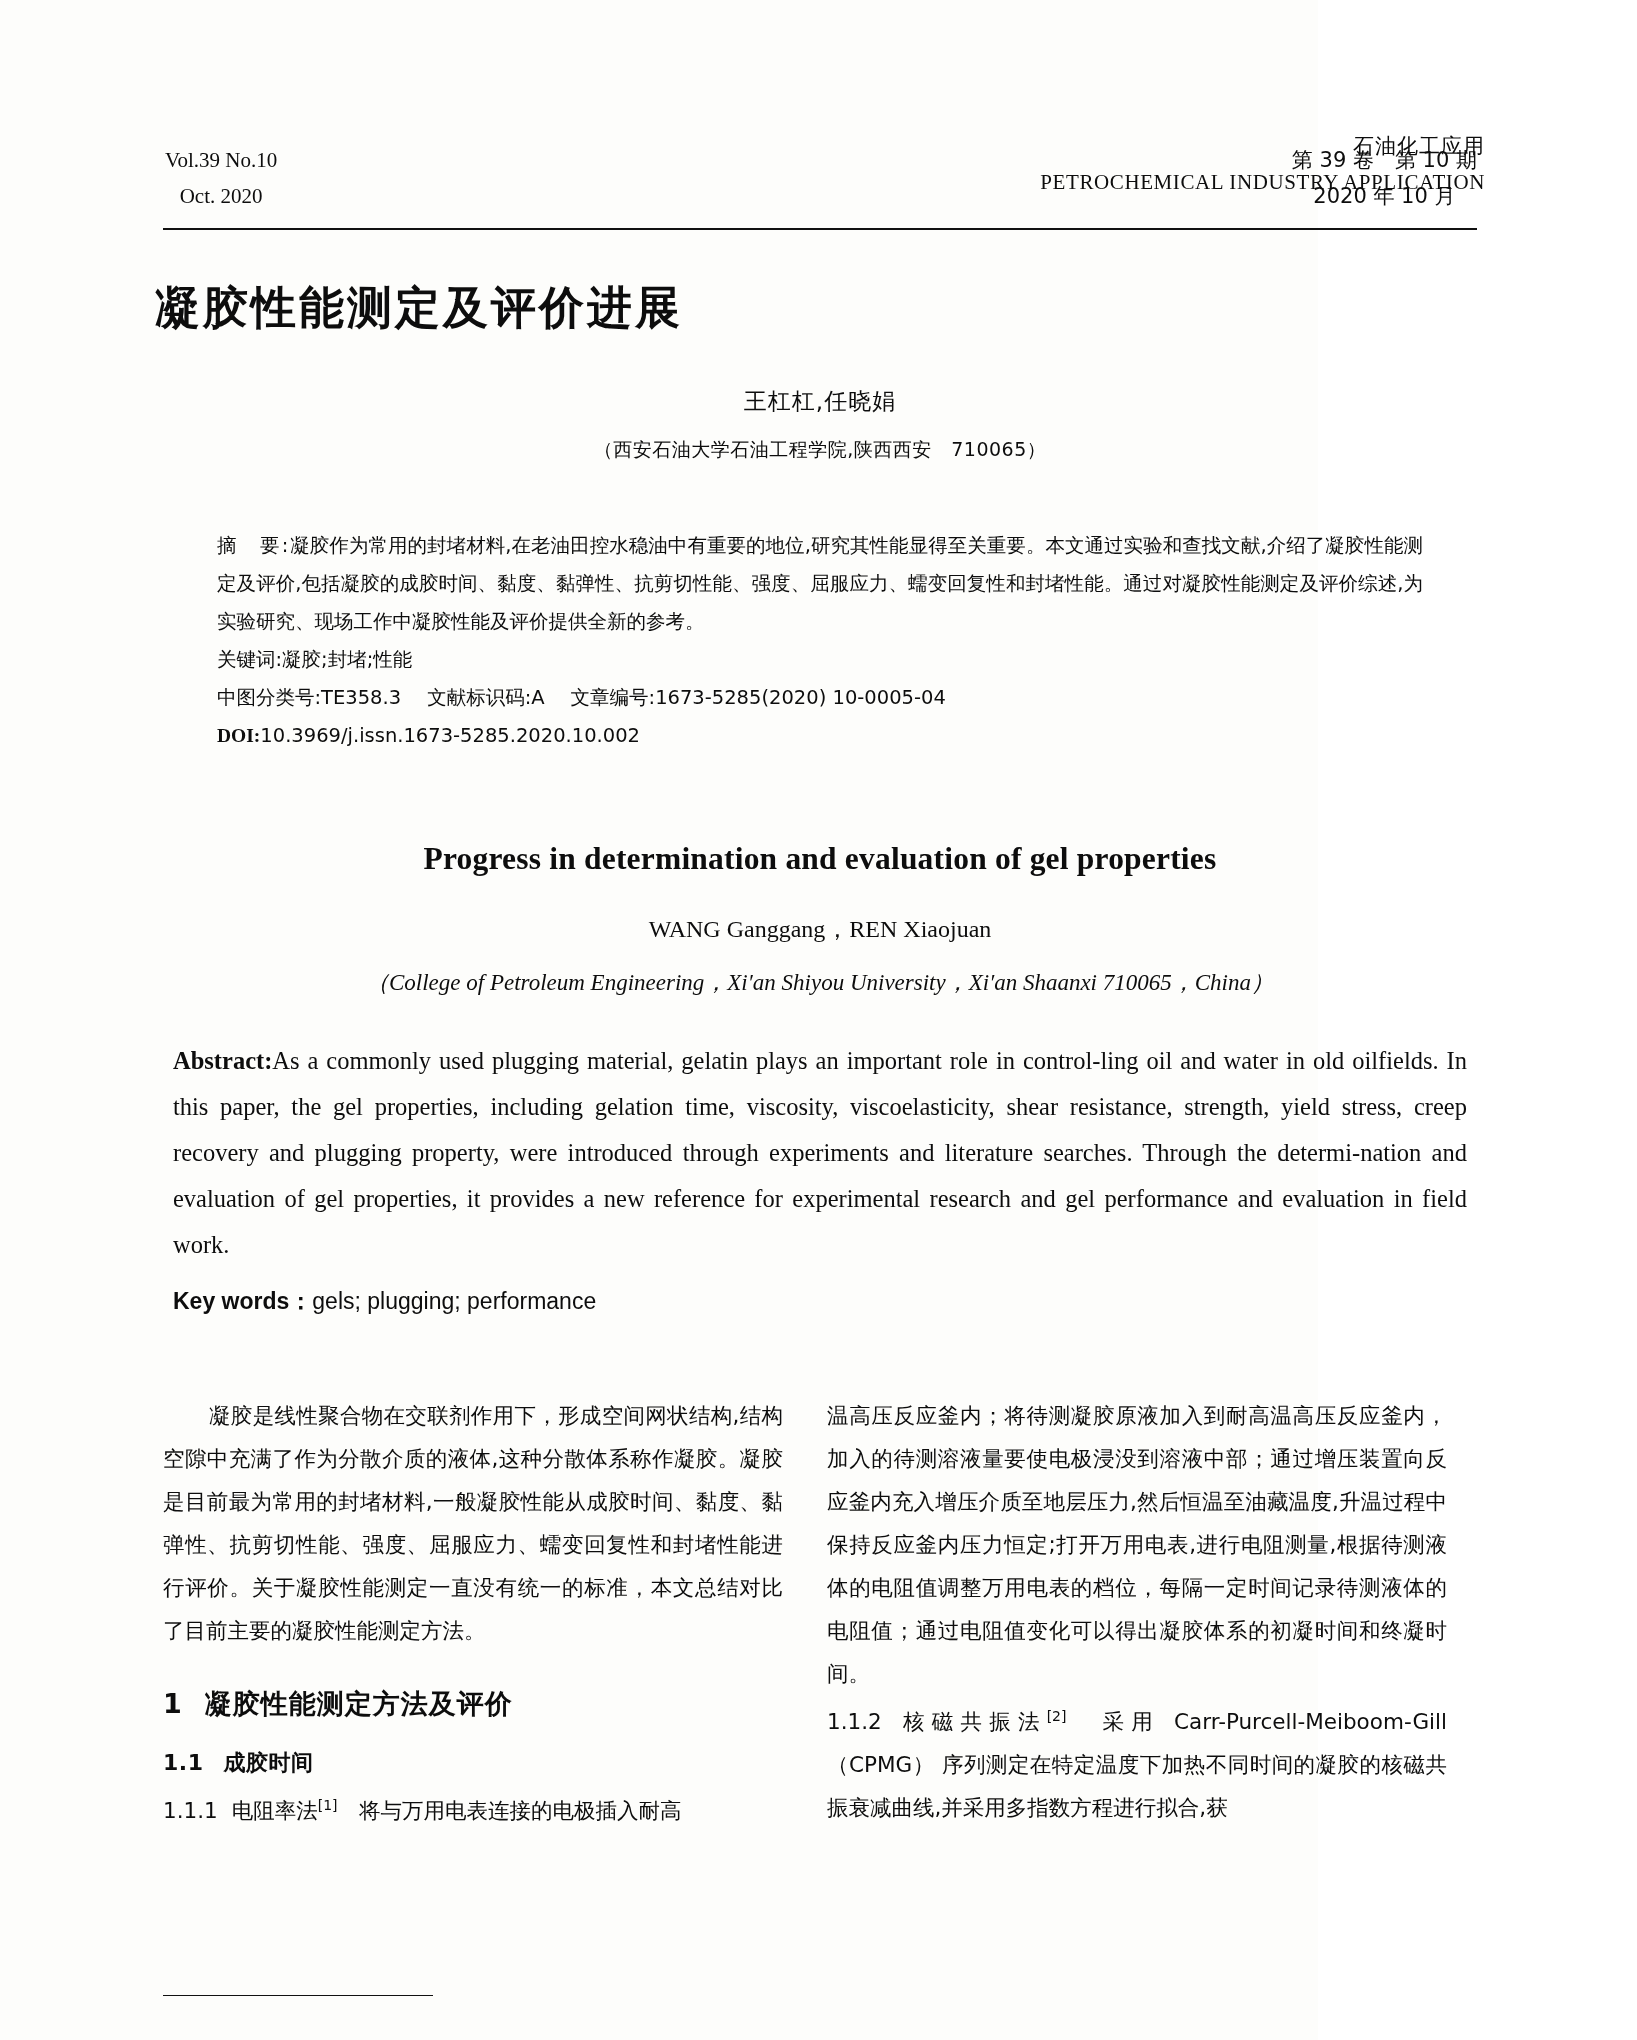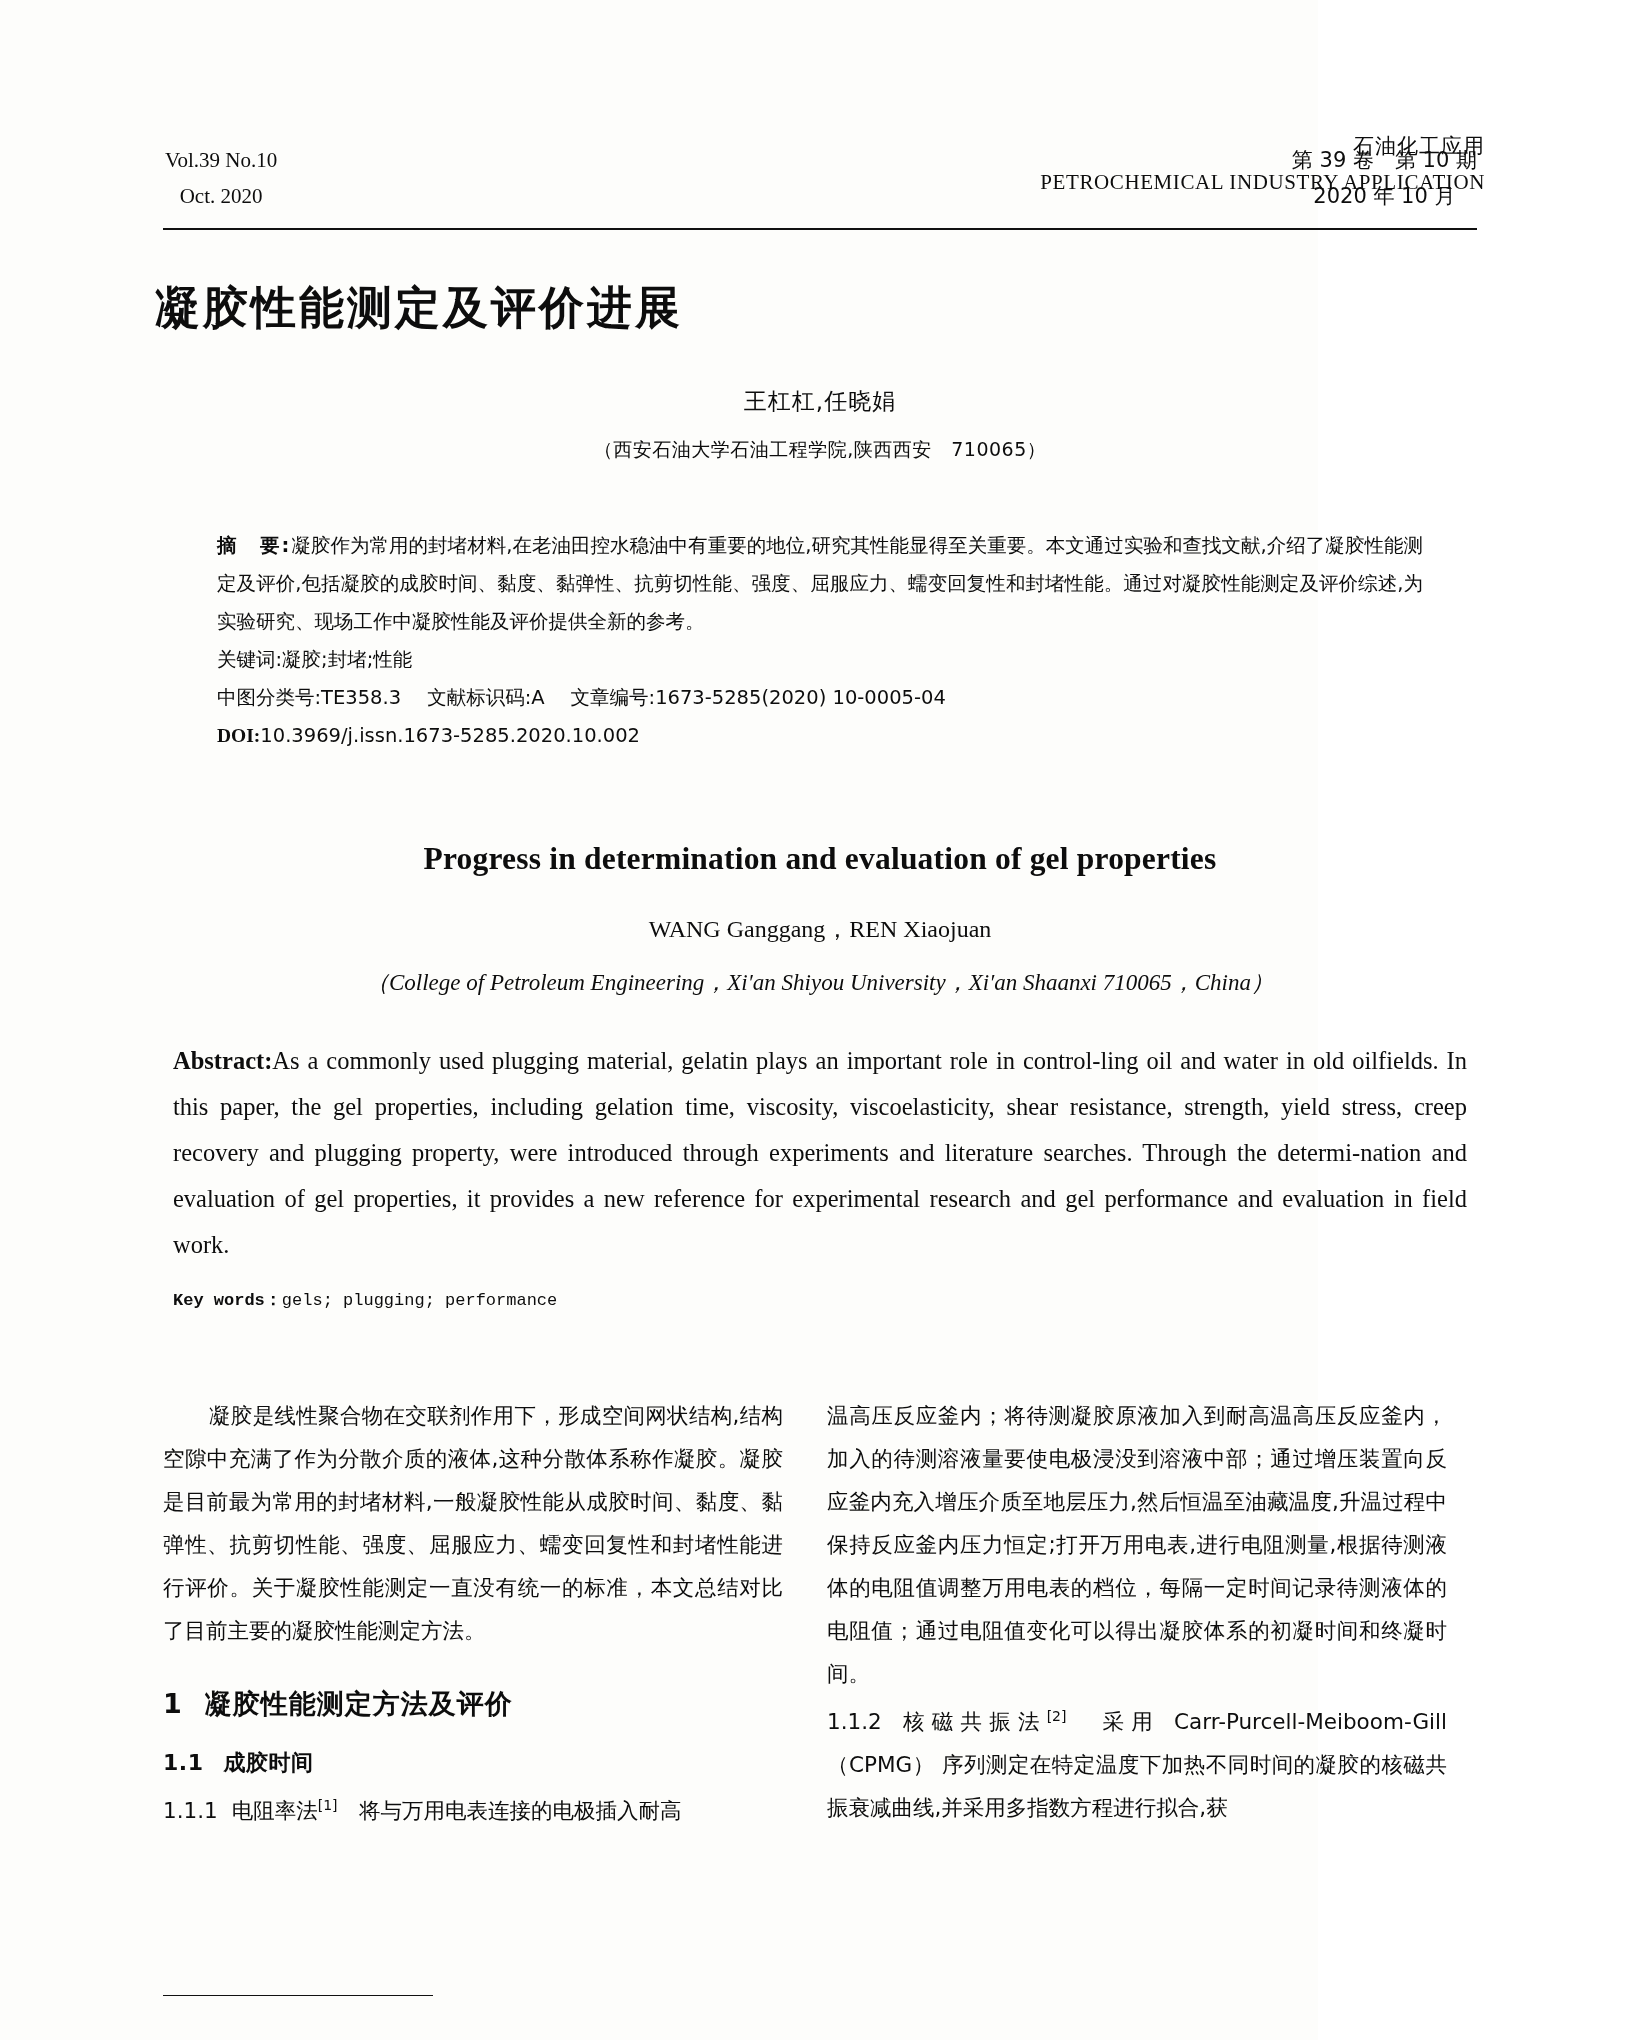--- a/index.html
+++ b/index.html
@@ -105,21 +105,21 @@
   
   .cn-abs {
     margin-top: 64px;
     padding: 0 62px 0 62px;
     font-family: "DejaVu Sans", sans-serif;
     font-size: 19.5px;
     line-height: 38px;
     text-align: justify;
   }
   .cn-abs p { margin: 0; }
-  .cn-abs .label { letter-spacing: 2px; font-weight: bold; }
+  .cn-abs .label { letter-spacing: 2px; }
   .meta-line { margin-top: 2px; }
   .meta-line .gap { display: inline-block; width: 26px; }
   .doi b { font-family: "Liberation Serif", serif; }
 
   
   .en-title {
     text-align: center;
     font-size: 31.5px;
     font-weight: bold;
     font-family: "Liberation Serif", serif;
@@ -144,23 +144,23 @@
     padding: 0 18px;
     font-size: 24.5px;
     line-height: 46px;
     text-align: justify;
     font-family: "Liberation Serif", serif;
   }
   .en-abs b { font-weight: bold; }
   .en-keywords {
     padding: 0 18px;
     margin-top: 10px;
-    font-size: 17px;
+    font-size: 23px;
     line-height: 46px;
-    font-family: Liberation Mono, monospace;
+    font-family: Liberation Sans, sans-serif;
   }
   .en-keywords b { font-weight: bold; }
 
   
   .body-cols {
     margin-top: 70px;
     position: relative;
     display: flex;
     gap: 44px;
     padding: 0 8px;

